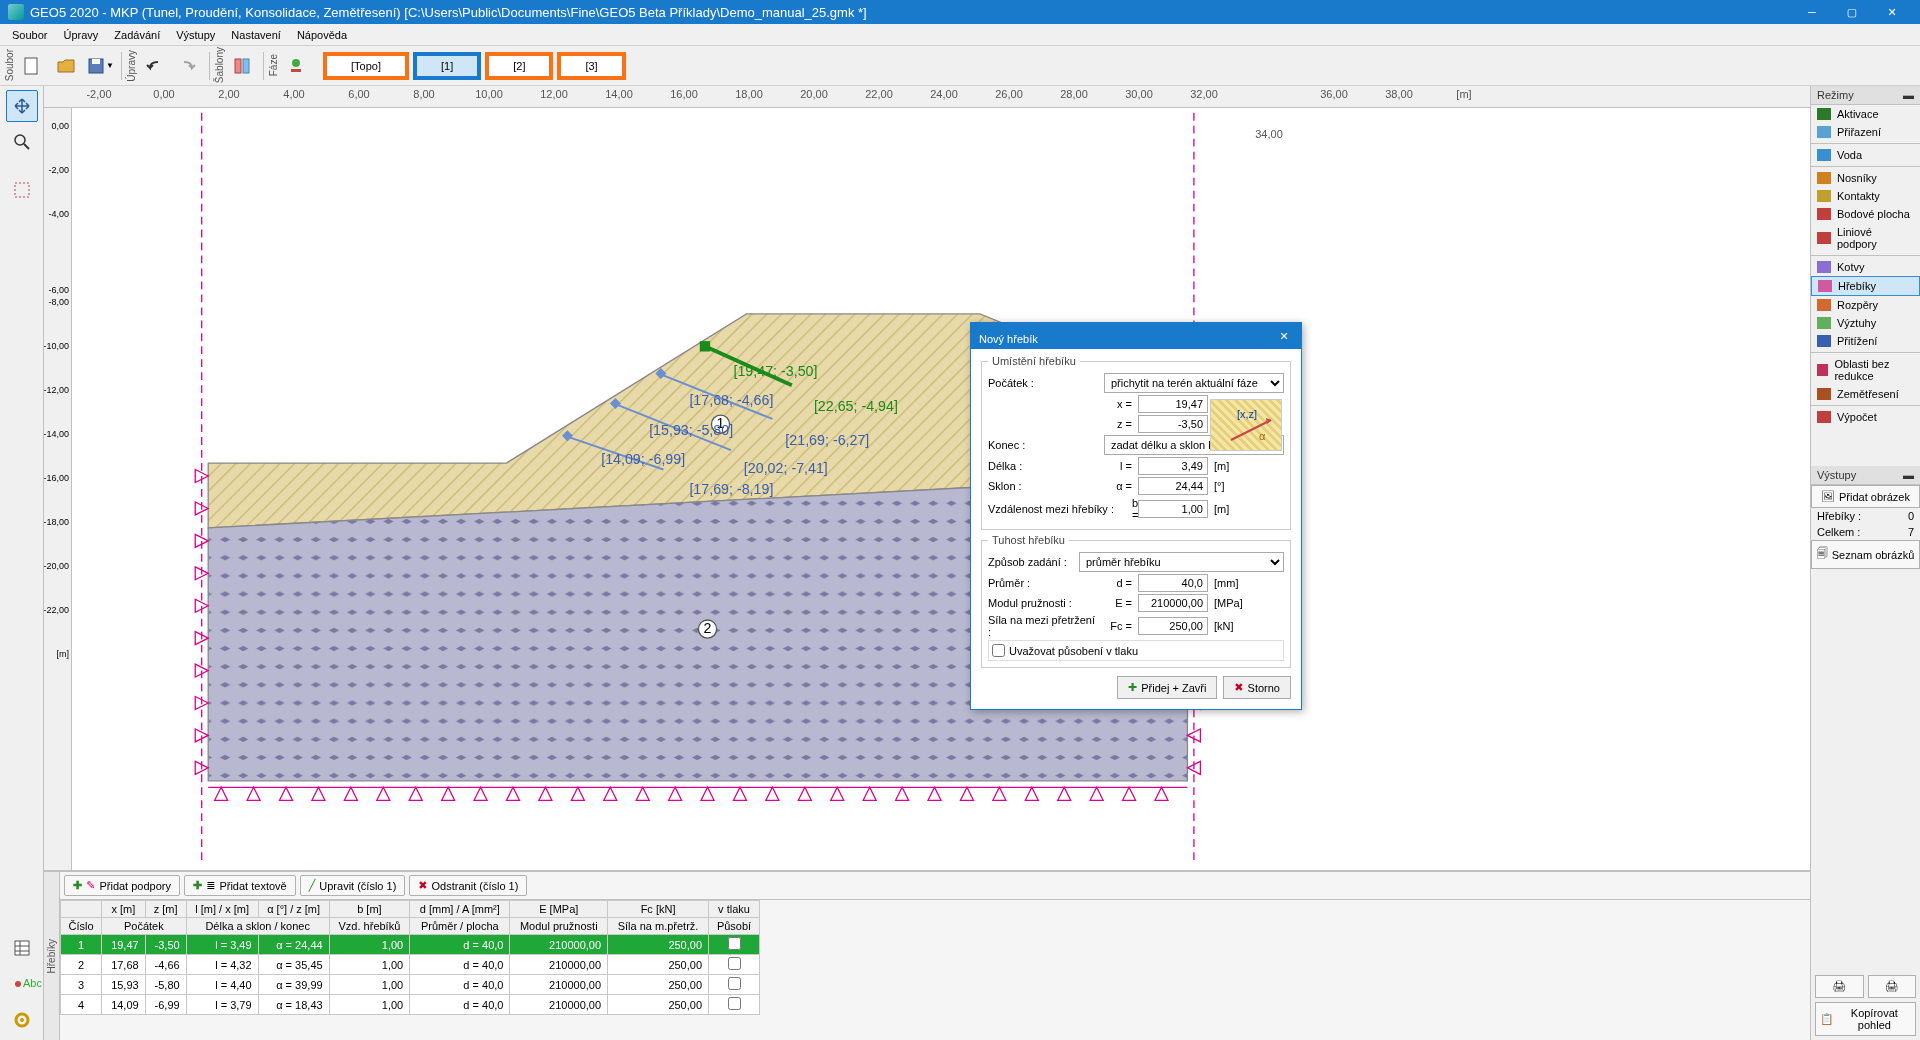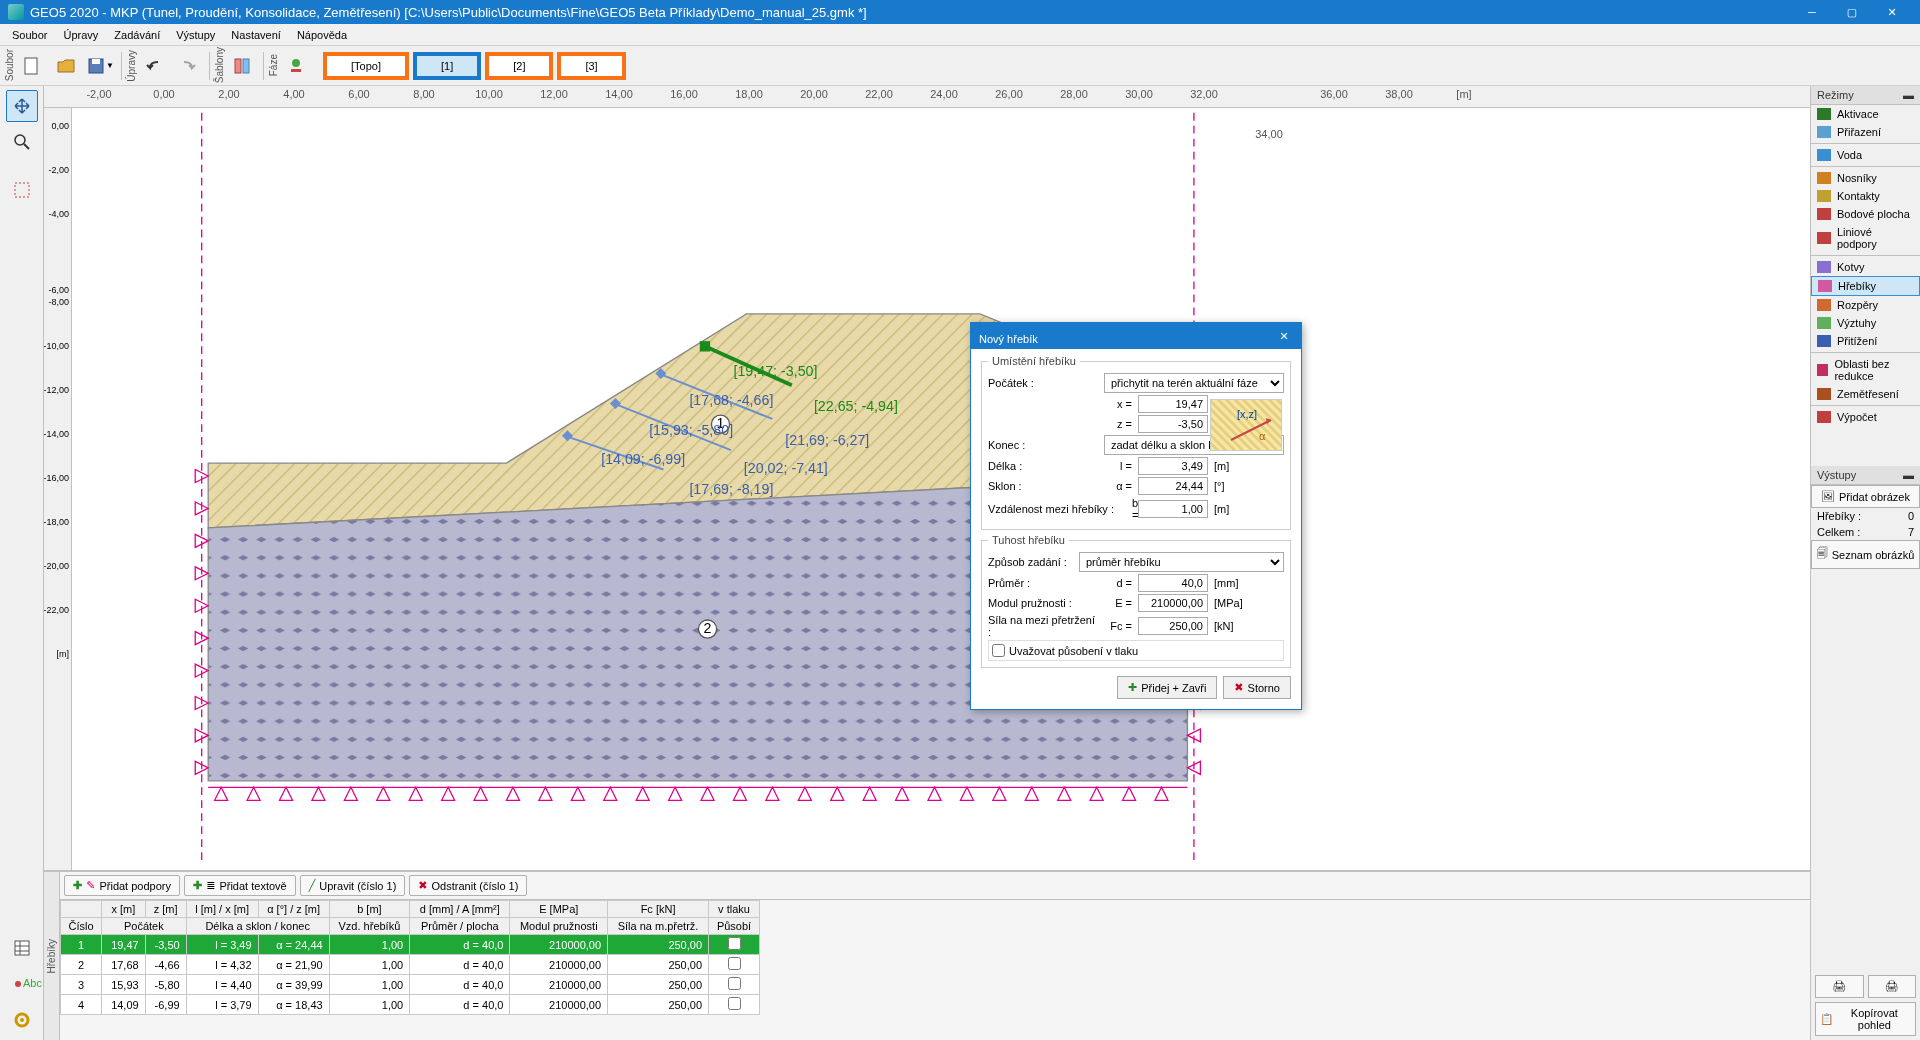--- a/index.html
+++ b/index.html
@@ -392,21 +392,21 @@
                   <td>d = 40,0</td>
                   <td>210000,00</td>
                   <td>250,00</td>
                   <td style="text-align: center;"><input type="checkbox" style=""></td>
                 </tr>
                 <tr>
                   <td style="text-align: center;">2</td>
                   <td>17,68</td>
                   <td>-4,66</td>
                   <td>l = 4,32</td>
-                  <td>α = 21,90</td>
+                  <td>α = 35,45</td>
                   <td>1,00</td>
                   <td>d = 40,0</td>
                   <td>210000,00</td>
                   <td>250,00</td>
                   <td style="text-align: center;"><input type="checkbox" style=""></td>
                 </tr>
                 <tr>
                   <td style="text-align: center;">3</td>
                   <td>15,93</td>
                   <td>-5,80</td>

